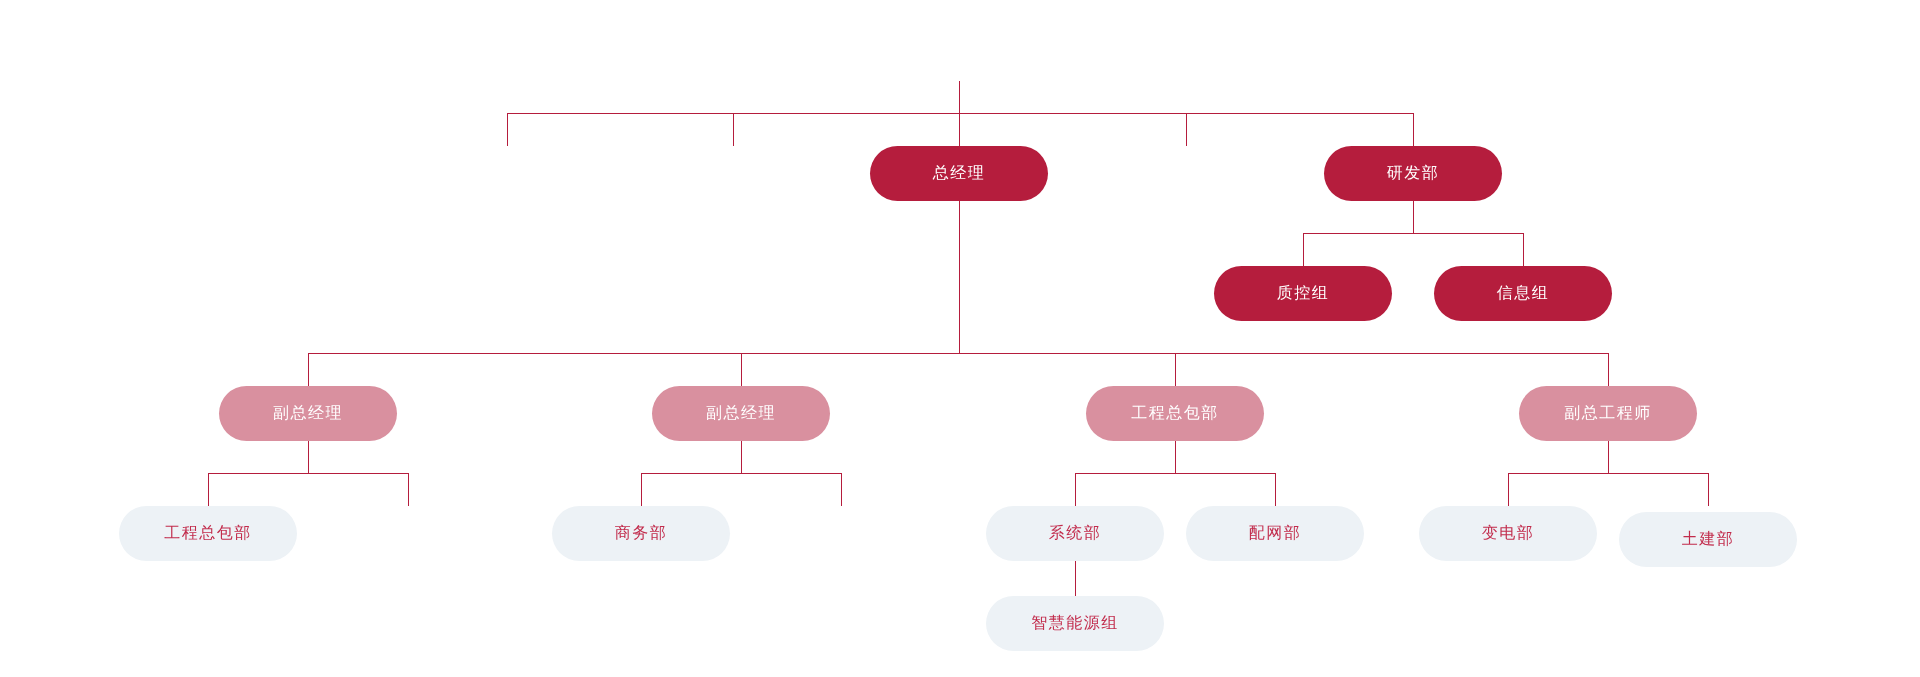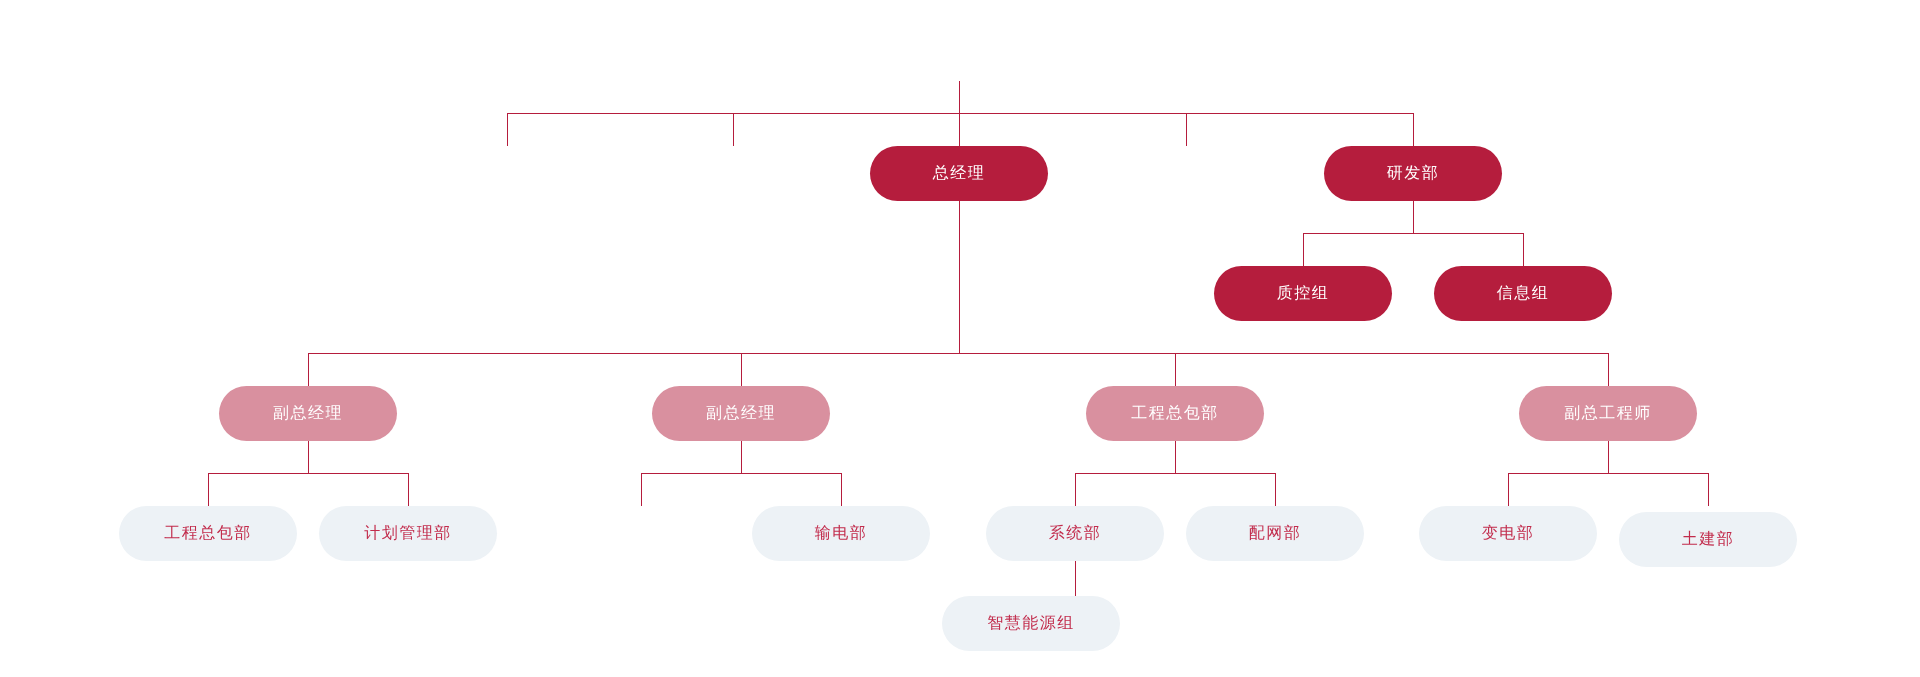--- a/index.html
+++ b/index.html
@@ -87,22 +87,21 @@
 
   <div class="node dark" style="left:1214px;top:266px">质控组</div>
   <div class="node dark" style="left:1434px;top:266px">信息组</div>
 
   <div class="node pink" style="left:219px;top:386px">副总经理</div>
   <div class="node pink" style="left:652px;top:386px">副总经理</div>
   <div class="node pink" style="left:1086px;top:386px">工程总包部</div>
   <div class="node pink" style="left:1519px;top:386px">副总工程师</div>
 
   <div class="node light" style="left:119px;top:506px">工程总包部</div>
-  <div class="node light" style="left:319px;top:506px">计划管理部</div>
-  <div class="node light" style="left:752px;top:506px">输电部</div>
+  <div class="node light" style="left:552px;top:506px">商务部</div>
   <div class="node light" style="left:986px;top:506px">系统部</div>
   <div class="node light" style="left:1419px;top:506px">变电部</div>
   <div class="node light" style="left:1186px;top:506px">配网部</div>
   <div class="node light" style="left:1619px;top:512px">土建部</div>
 
-  <div class="node light" style="left:942px;top:596px">智慧能源组</div>
+  <div class="node light" style="left:986px;top:596px">智慧能源组</div>
 
 </div>
 
 </body></html>

